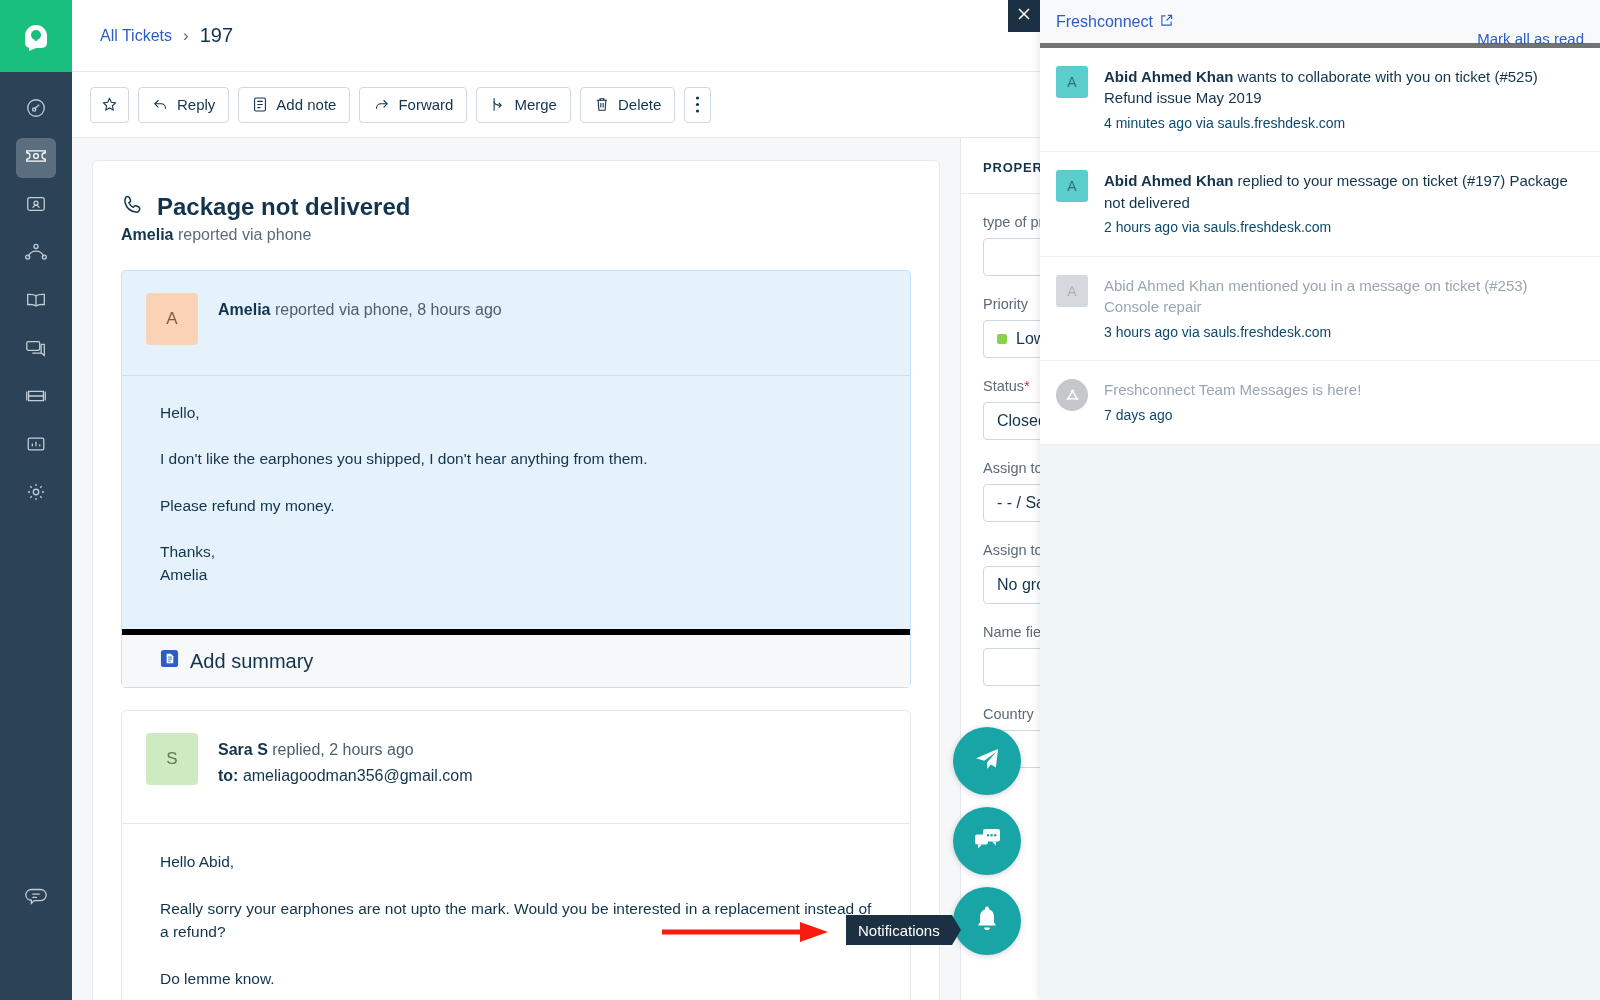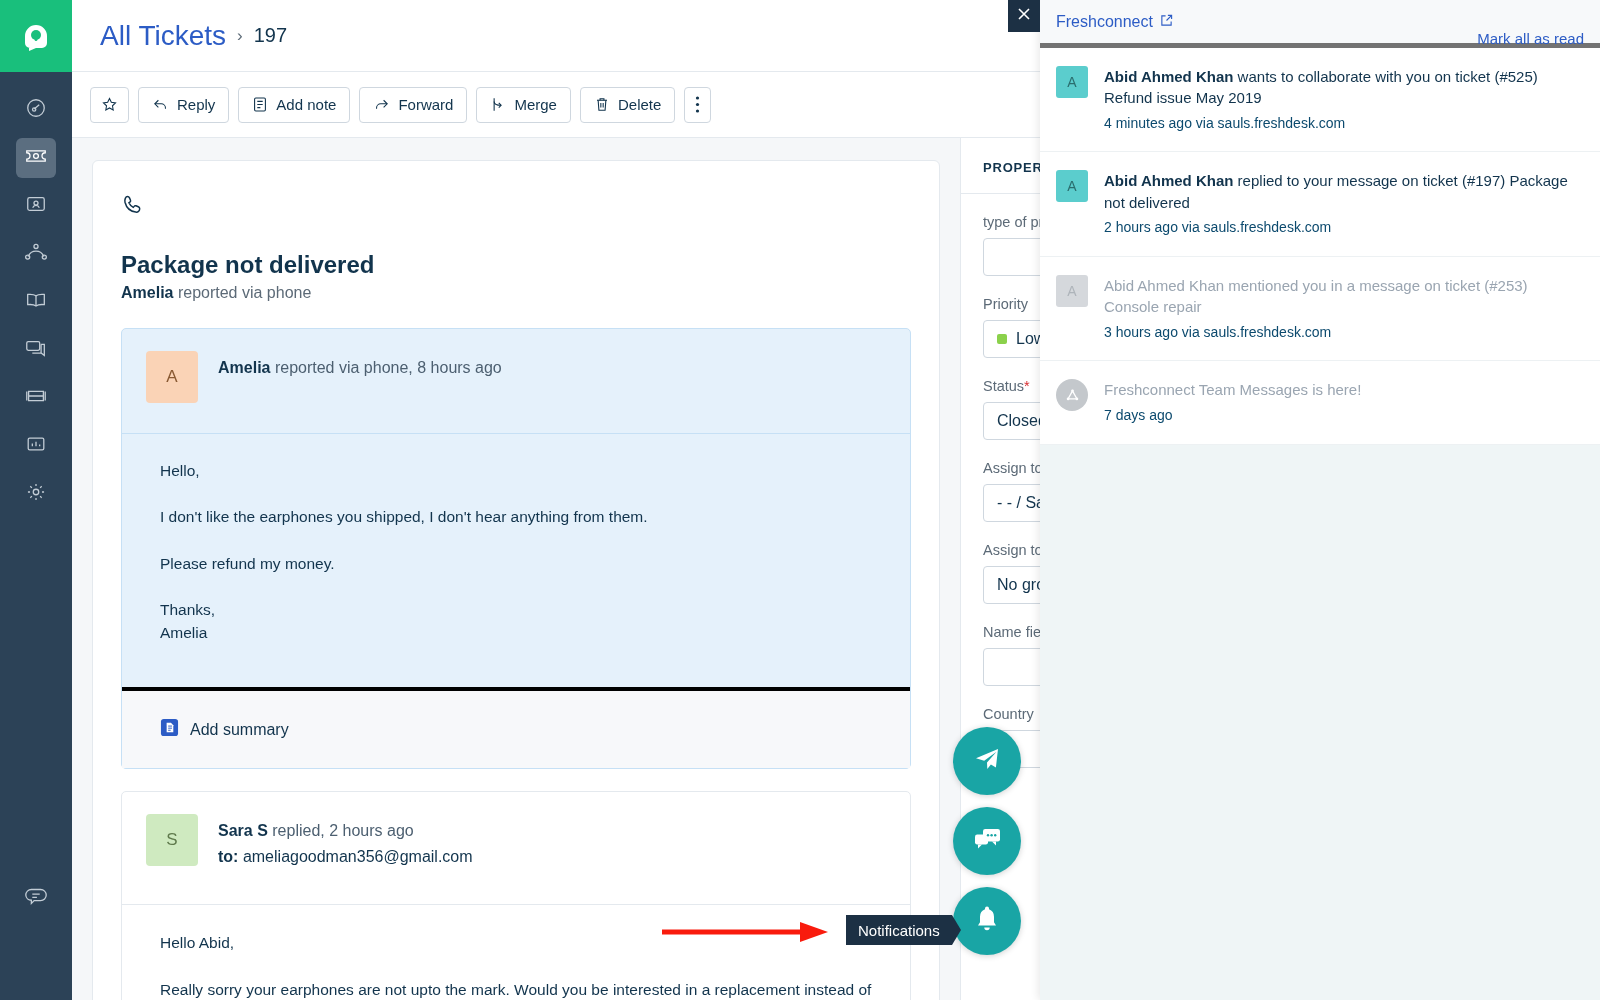--- a/index.html
+++ b/index.html
@@ -28,21 +28,21 @@
   }
   .rail-item.active { background: #5b6e80; }
   .rail-bottom { position: absolute; bottom: 82px; left: 0; width: 72px; display:flex; justify-content:center; }
 
   
   .topbar {
     position: absolute; left: 72px; top: 0; right: 0; height: 72px;
     background: #fff; border-bottom: 1px solid #e4e9ee;
     display: flex; align-items: center; padding-left: 28px;
   }
-  .crumb-link { color: #2c5cc5; font-size: 28px; cursor: pointer; }
+  .crumb-link { color: #2c5cc5; font-size: 16px; cursor: pointer; }
   .crumb-sep { color: #5c6a77; font-size: 17px; margin: 0 11px; }
   .crumb-id { color: #12344d; font-size: 20px; }
 
   
   .actionbar {
     position: absolute; left: 72px; top: 72px; right: 0; height: 66px;
     background: #fff; border-bottom: 1px solid #e4e9ee;
     display: flex; align-items: center; padding-left: 18px; gap: 0;
   }
   .btn {
@@ -56,43 +56,43 @@
 
   
   .main {
     position: absolute; left: 72px; top: 138px; width: 888px; bottom: 0;
     overflow: hidden; background: #f5f7f9; padding: 22px 20px 0 20px;
   }
   .card {
     background: #fff; border: 1px solid #e4e9ee; border-radius: 6px;
     padding: 32px 28px 0 28px;
   }
-  .subject-row { display: flex; align-items: flex-start; gap: 30px; flex-direction: column; }
+  .subject-row { display: flex; align-items: flex-start; gap: 12px; }
   .subject { font-size: 24px; color: #12344d; font-weight: bold; }
   .reporter { margin-top: 5px; font-size: 16px; color: #12344d; padding-bottom: 26px;}
   .reporter b { font-weight: bold; }
   .reporter span { color: #5c6a77; }
 
   .conv { border: 1px solid #c6e0f5; border-radius: 5px; background: #e5f1fb; margin-bottom: 22px; }
   .conv-head { display: flex; padding: 22px 24px 30px 24px; border-bottom: 1px solid #c6e0f5; }
   .avatar {
     width: 52px; height: 52px; border-radius: 4px; flex: none;
     display: flex; align-items: center; justify-content: center;
     font-size: 17px;
   }
   .conv-meta { margin-left: 20px; font-size: 16px; color: #12344d; padding-top: 4px; line-height: 1.6; }
   .conv-meta b { font-weight: bold; }
   .conv-meta span { color: #4c5f70; }
   .conv-body { padding: 26px 38px 43px 38px; font-size: 15.5px; color: #12344d; line-height: 1.45; }
   .conv-body p { margin-bottom: 24px; }
   .conv-body p:last-child { margin-bottom: 0; }
   .conv-foot {
-    border-top: 4px solid #000000; background: #f7f8fa;
-    padding: 27px 38px; display: flex; align-items: center; gap: 11px;
-    font-size: 16px; color: #12344d; cursor: pointer;
+    border-top: 6px solid #000000; background: #f7f8fa;
+    padding: 14px 38px; display: flex; align-items: center; gap: 11px;
+    font-size: 20px; color: #12344d; cursor: pointer;
   }
 
   .reply { border: 1px solid #e4e9ee; border-radius: 5px; background: #fff; }
   .reply-head { display: flex; padding: 22px 24px 34px 24px; border-bottom: 1px solid #e4e9ee; }
   .reply-body { padding: 26px 38px 30px 38px; font-size: 15.5px; color: #12344d; line-height: 1.5; }
   .reply-body p { margin-bottom: 24px; }
 
   
   .props {
     position: absolute; left: 960px; top: 138px; width: 340px; bottom: 0;

